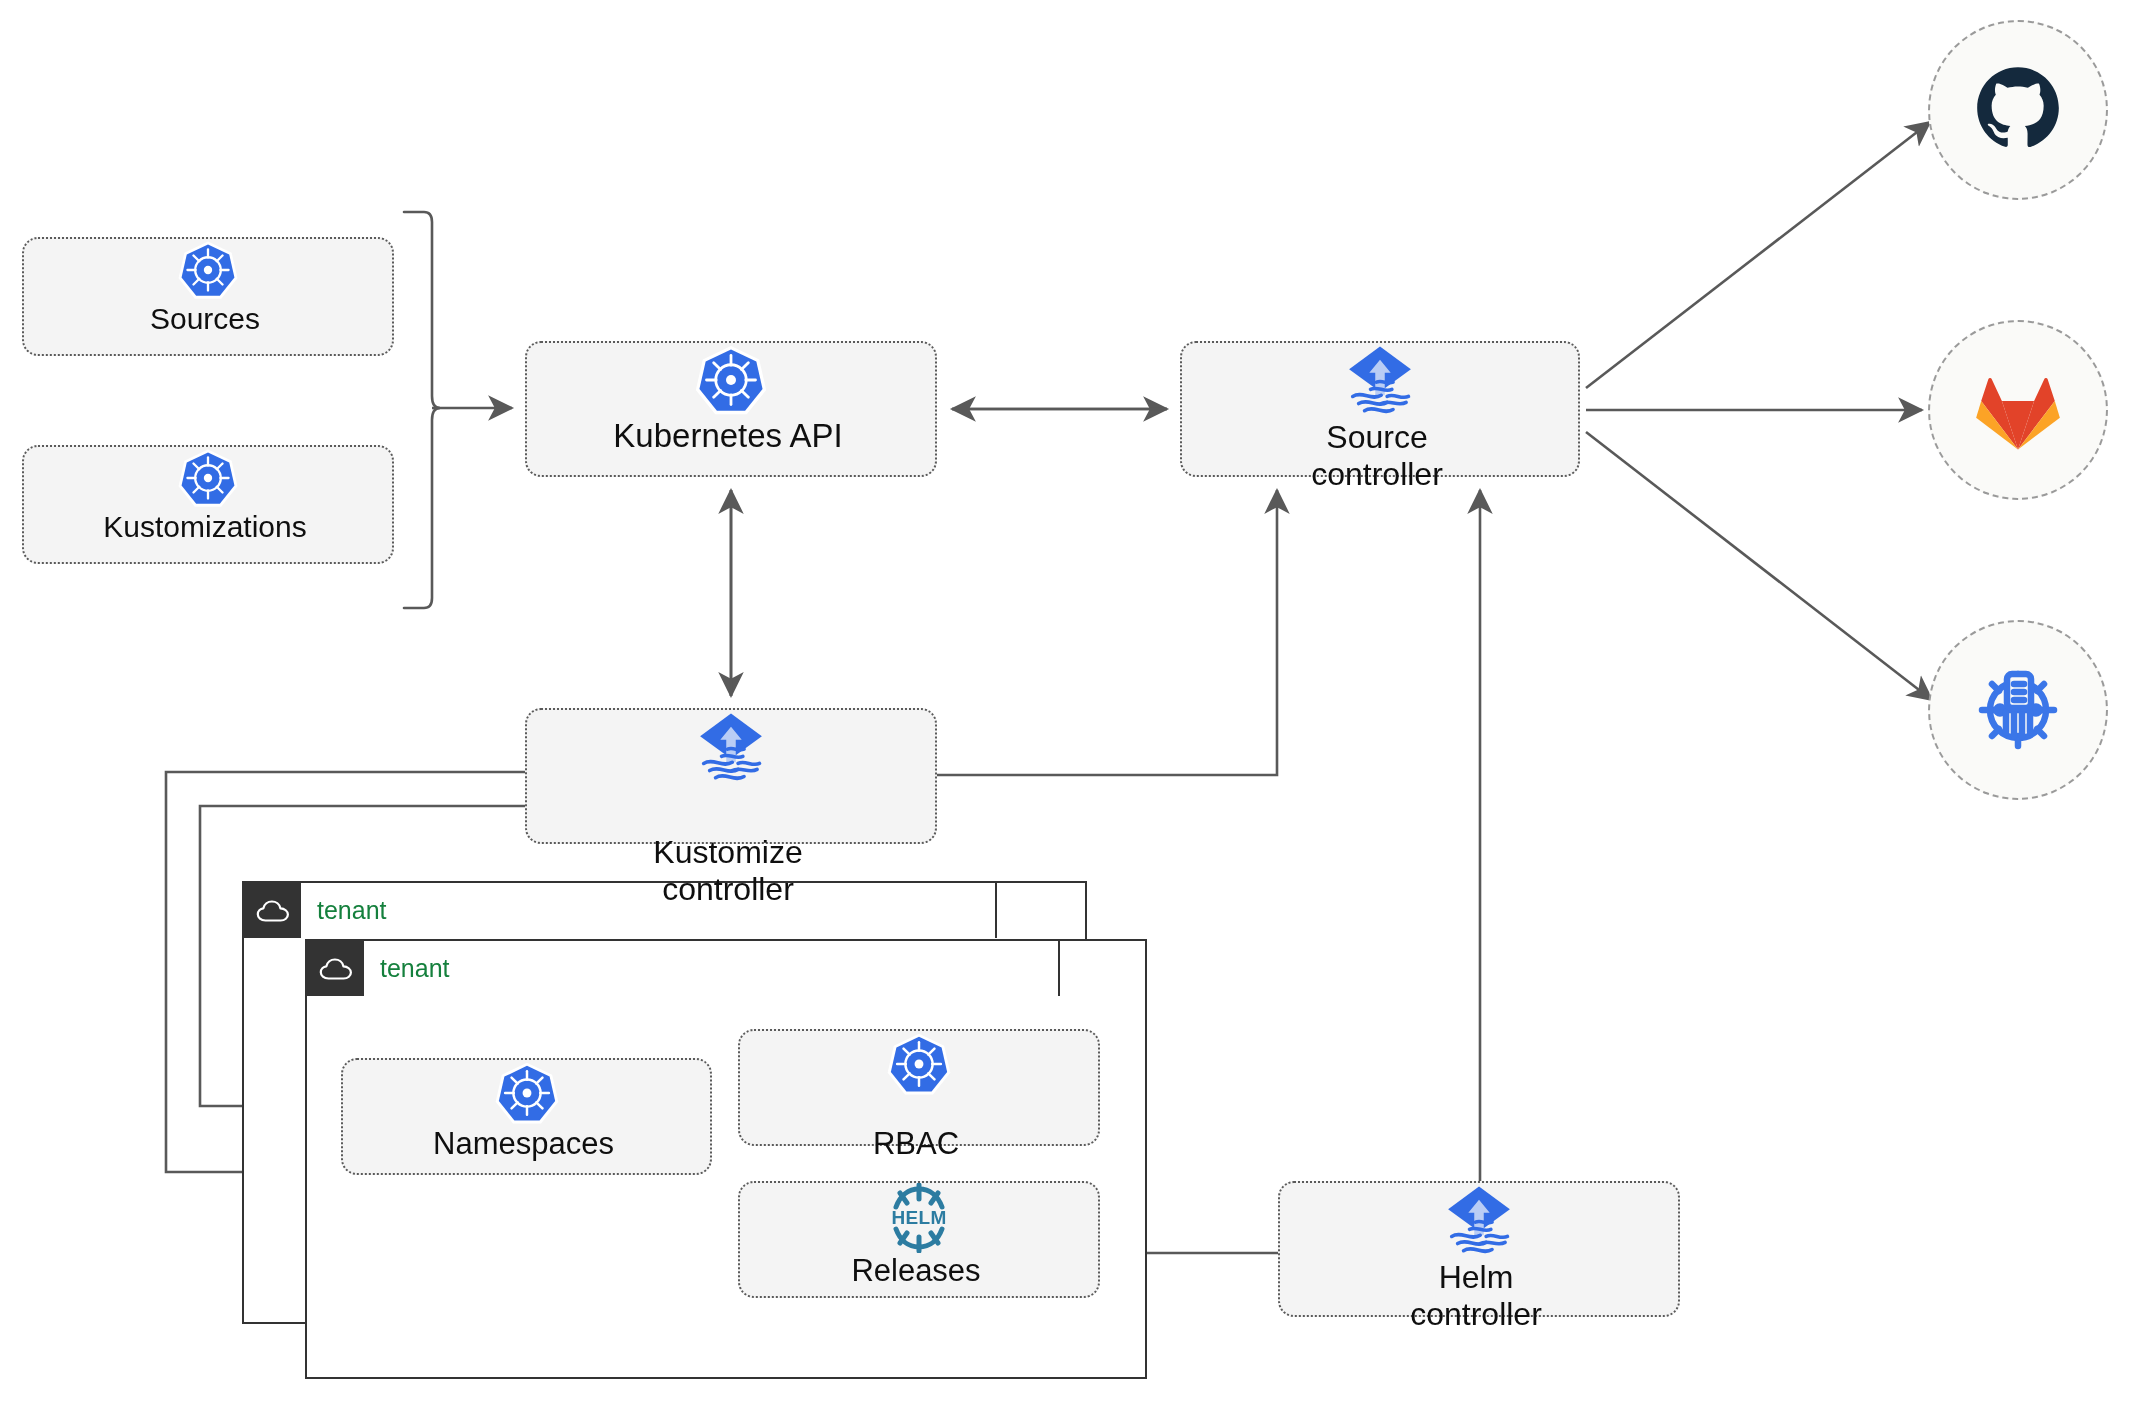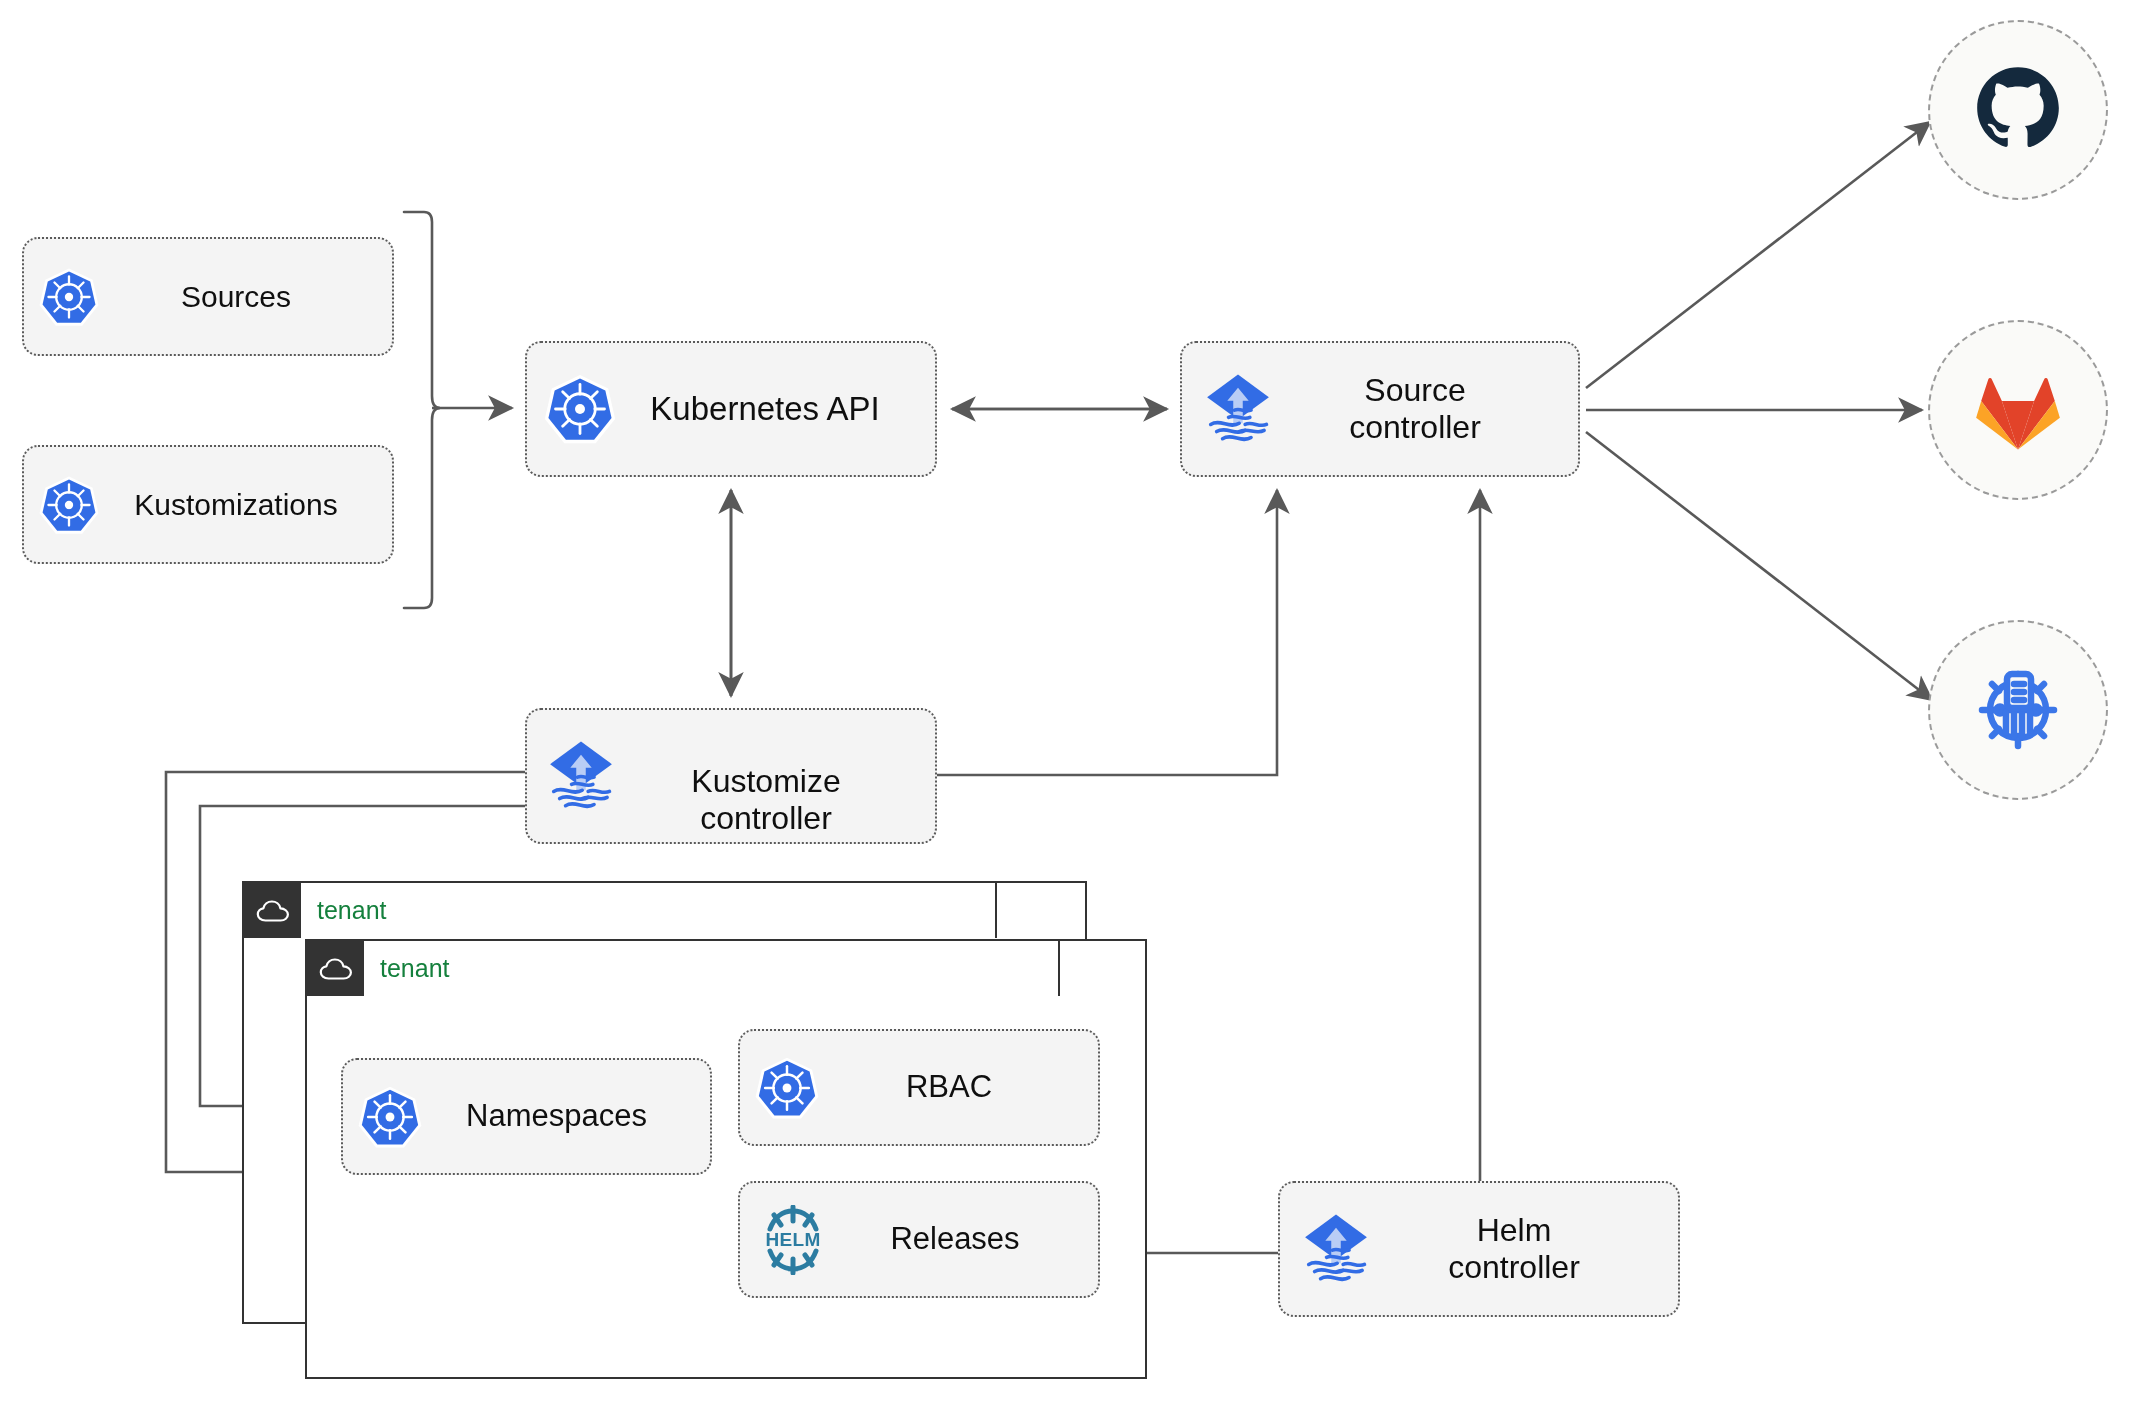--- a/index.html
+++ b/index.html
@@ -32,20 +32,21 @@
   
   .node {
     position: absolute;
     box-sizing: border-box;
     background: #f4f4f4;
     border: 2.5px dotted #5a5a5a;
     border-radius: 16px;
     display: flex;
     align-items: center;
     z-index: 4;
+    flex-direction: column;
   }
   .node .ico {
     flex: 0 0 auto;
     display: flex;
     align-items: center;
     justify-content: center;
   }
   .node .lbl {
     flex: 1 1 auto;
     text-align: center;
@@ -56,21 +57,21 @@
   }
 
   
   #n-sources      { left: 22px;   top: 237px;  width: 372px; height: 119px; padding: 0 14px; }
   #n-kustomiz     { left: 22px;   top: 445px;  width: 372px; height: 119px; padding: 0 14px; }
   #n-k8sapi       { left: 525px;  top: 341px;  width: 412px; height: 136px; padding: 0 16px; }
   #n-srcctl       { left: 1180px; top: 341px;  width: 400px; height: 136px; padding: 0 18px; }
   #n-kustctl      { left: 525px;  top: 708px;  width: 412px; height: 136px; padding: 0 16px; }
   #n-helmctl      { left: 1278px; top: 1181px; width: 402px; height: 136px; padding: 0 18px; }
   #n-namespaces   { left: 341px;  top: 1058px; width: 371px; height: 117px; padding: 0 14px; }
-  #n-rbac         { left: 738px;  top: 1029px; width: 362px; height: 117px; padding: 0 14px; }
+  #n-rbac         { left: 738px;  top: 1029px; width: 362px; height: 117px; padding: 0 14px; gap: 29px; }
   #n-crds         { left: 341px;  top: 1181px; width: 371px; height: 117px; padding: 0 14px; }
   #n-releases     { left: 738px;  top: 1181px; width: 362px; height: 117px; padding: 0 14px; }
 
   #n-sources .lbl, #n-kustomiz .lbl { font-size: 30px; }
   #n-k8sapi .lbl   { font-size: 33px; }
   #n-srcctl .lbl   { font-size: 32px; }
   #n-kustctl .lbl  { font-size: 32px; margin-top: 48px; }
   #n-helmctl .lbl  { font-size: 32px; }
   #n-namespaces .lbl, #n-rbac .lbl, #n-crds .lbl, #n-releases .lbl { font-size: 31px; }
 

